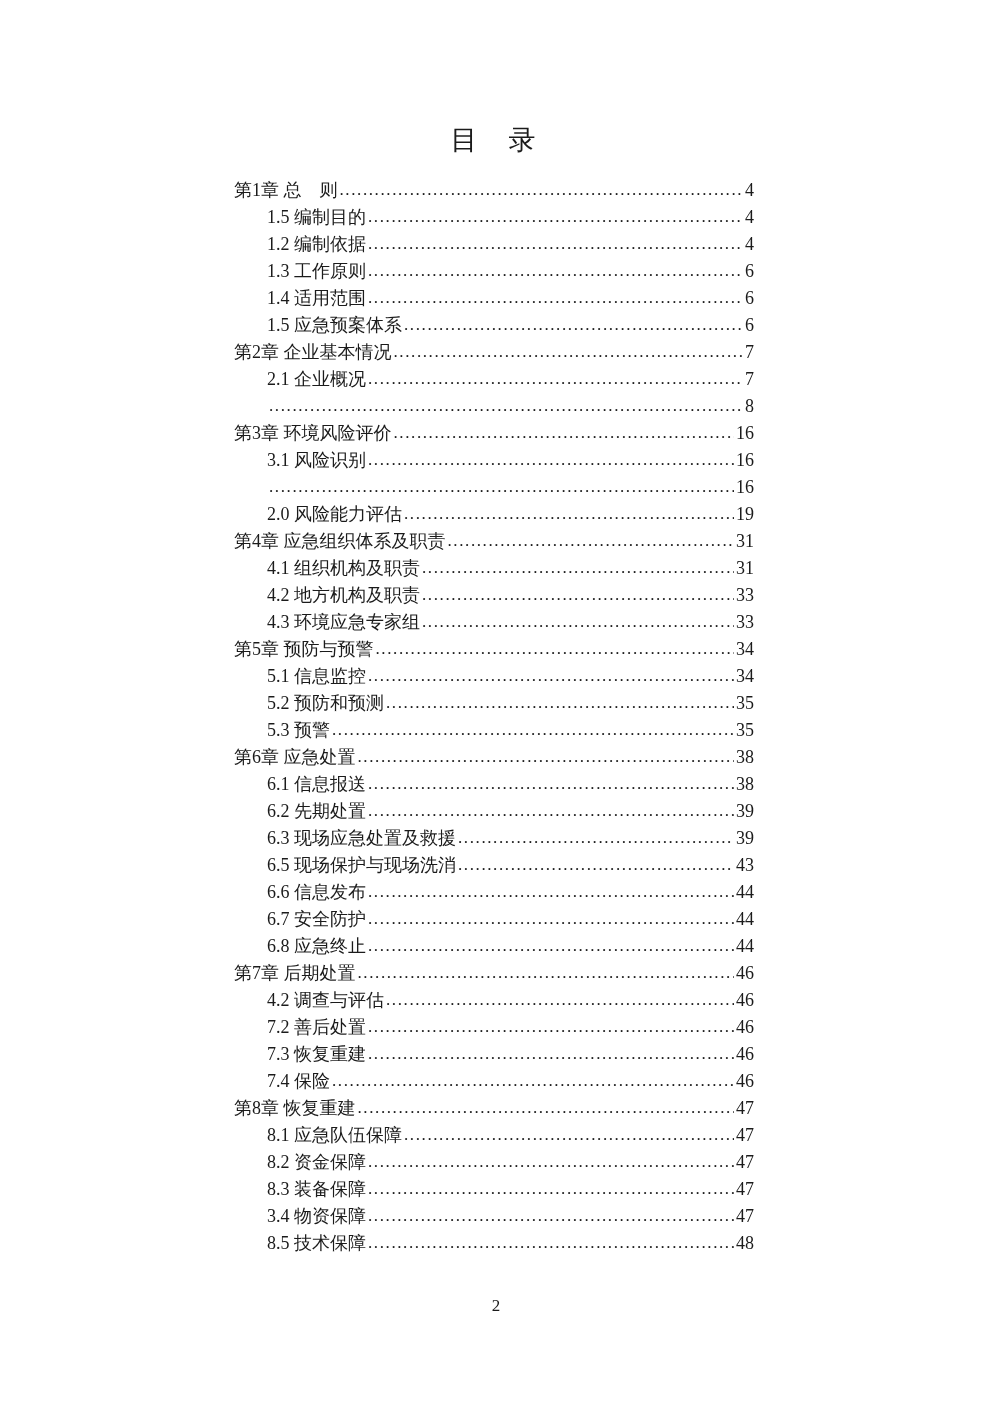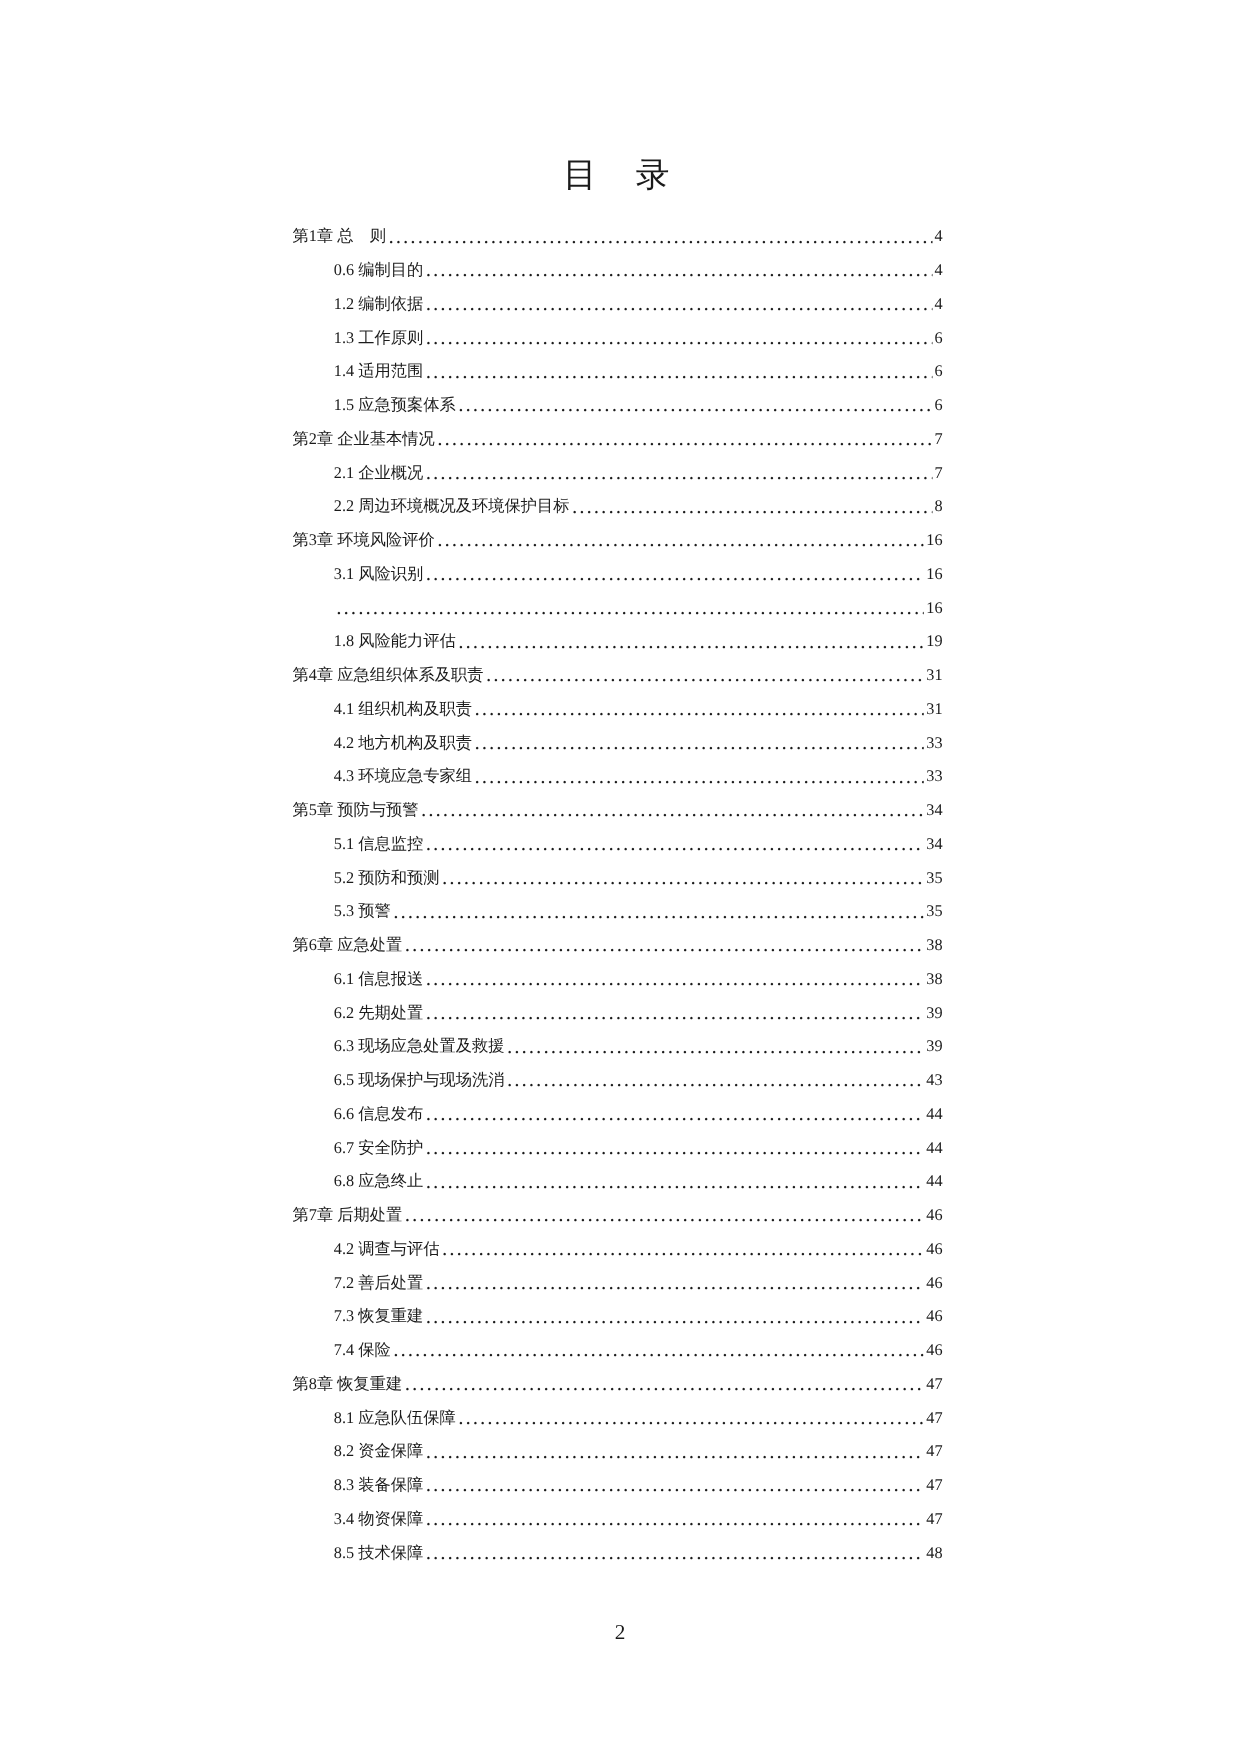--- a/index.html
+++ b/index.html
@@ -19,22 +19,22 @@
     text-align: center;
     font-size: 27px;
     line-height: 32px;
     font-weight: normal;
     margin-bottom: 20px;
     letter-spacing: 2px;
   }
   .toc { display: block; }
   .toc-row {
     display: flex;
-    align-items: flex-start;
-    font-size: 13px;
+    align-items: flex-end;
+    font-size: 18px;
     line-height: 26px;
     white-space: nowrap;
   }
   .toc-row.level-2 { padding-left: 33px; }
   .toc-label { white-space: nowrap; }
   .toc-dots {
     flex: 1 1 auto;
     min-width: 0;
     overflow: hidden;
     white-space: nowrap;
@@ -63,21 +63,21 @@
 
 <div class="page">
   <div class="doc-title">目　录</div>
   <nav class="toc" id="toc">
       <div class="toc-row level-1">
         <span class="toc-label">第1章 总　则</span>
         <span class="toc-dots"></span>
         <span class="toc-page">4</span>
       </div>
       <div class="toc-row level-2">
-        <span class="toc-label">0.6 编制目的</span>
+        <span class="toc-label">1.5 编制目的</span>
         <span class="toc-dots"></span>
         <span class="toc-page">4</span>
       </div>
       <div class="toc-row level-2">
         <span class="toc-label">1.2 编制依据</span>
         <span class="toc-dots"></span>
         <span class="toc-page">4</span>
       </div>
       <div class="toc-row level-2">
         <span class="toc-label">1.3 工作原则</span>
@@ -98,40 +98,39 @@
         <span class="toc-label">第2章 企业基本情况</span>
         <span class="toc-dots"></span>
         <span class="toc-page">7</span>
       </div>
       <div class="toc-row level-2">
         <span class="toc-label">2.1 企业概况</span>
         <span class="toc-dots"></span>
         <span class="toc-page">7</span>
       </div>
       <div class="toc-row level-2">
-        <span class="toc-label">2.2 周边环境概况及环境保护目标</span>
         <span class="toc-dots"></span>
         <span class="toc-page">8</span>
       </div>
       <div class="toc-row level-1">
         <span class="toc-label">第3章 环境风险评价</span>
         <span class="toc-dots"></span>
         <span class="toc-page">16</span>
       </div>
       <div class="toc-row level-2">
         <span class="toc-label">3.1 风险识别</span>
         <span class="toc-dots"></span>
         <span class="toc-page">16</span>
       </div>
       <div class="toc-row level-2">
         <span class="toc-dots"></span>
         <span class="toc-page">16</span>
       </div>
       <div class="toc-row level-2">
-        <span class="toc-label">1.8 风险能力评估</span>
+        <span class="toc-label">2.0 风险能力评估</span>
         <span class="toc-dots"></span>
         <span class="toc-page">19</span>
       </div>
       <div class="toc-row level-1">
         <span class="toc-label">第4章 应急组织体系及职责</span>
         <span class="toc-dots"></span>
         <span class="toc-page">31</span>
       </div>
       <div class="toc-row level-2">
         <span class="toc-label">4.1 组织机构及职责</span>

